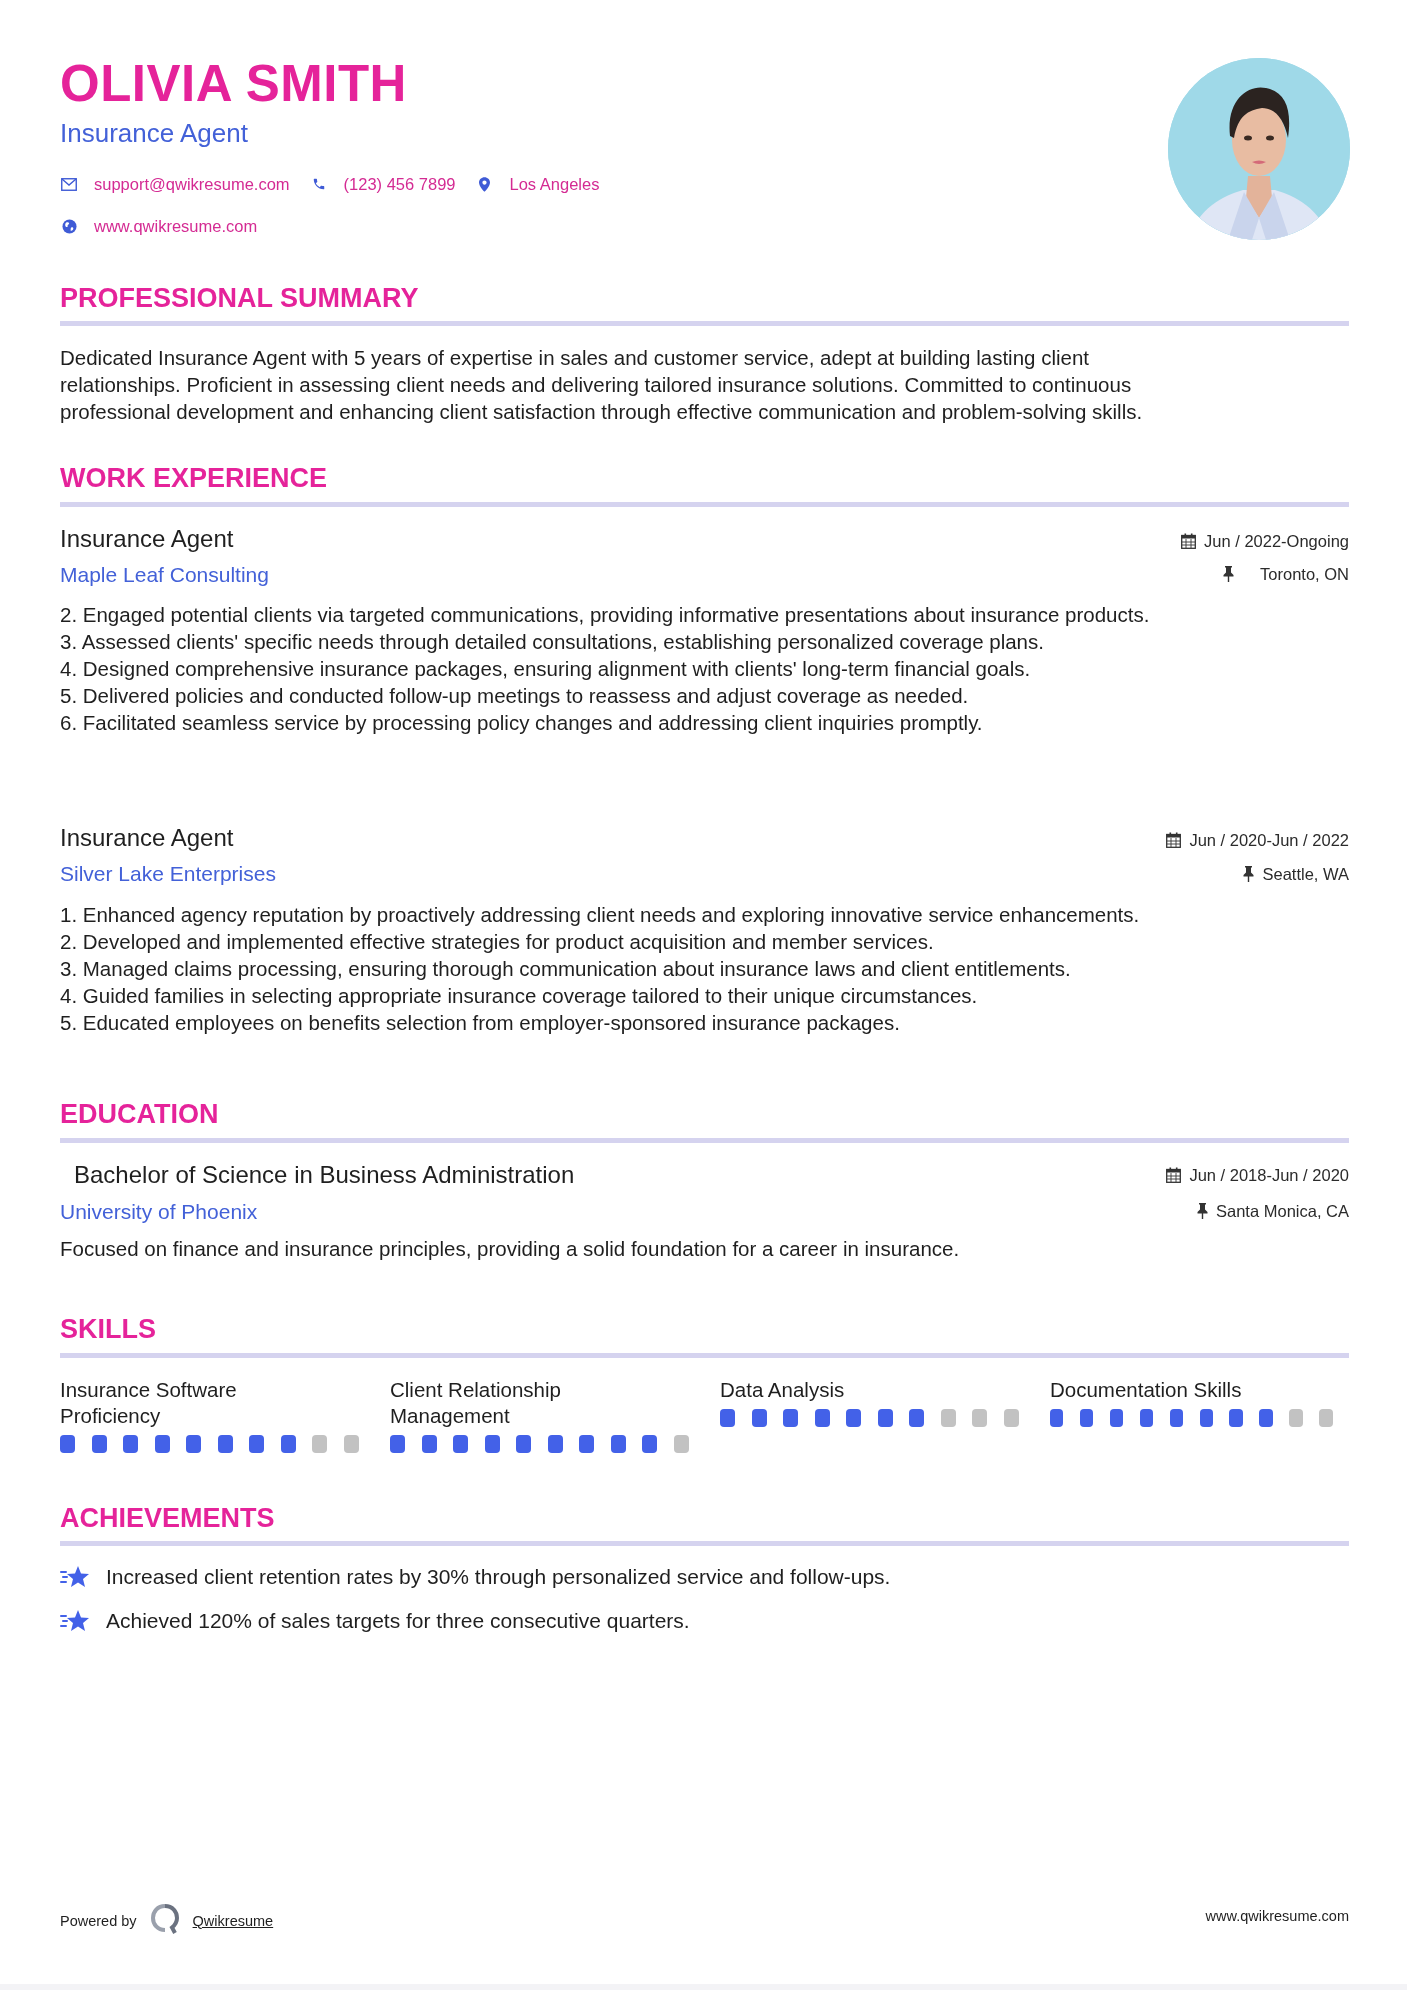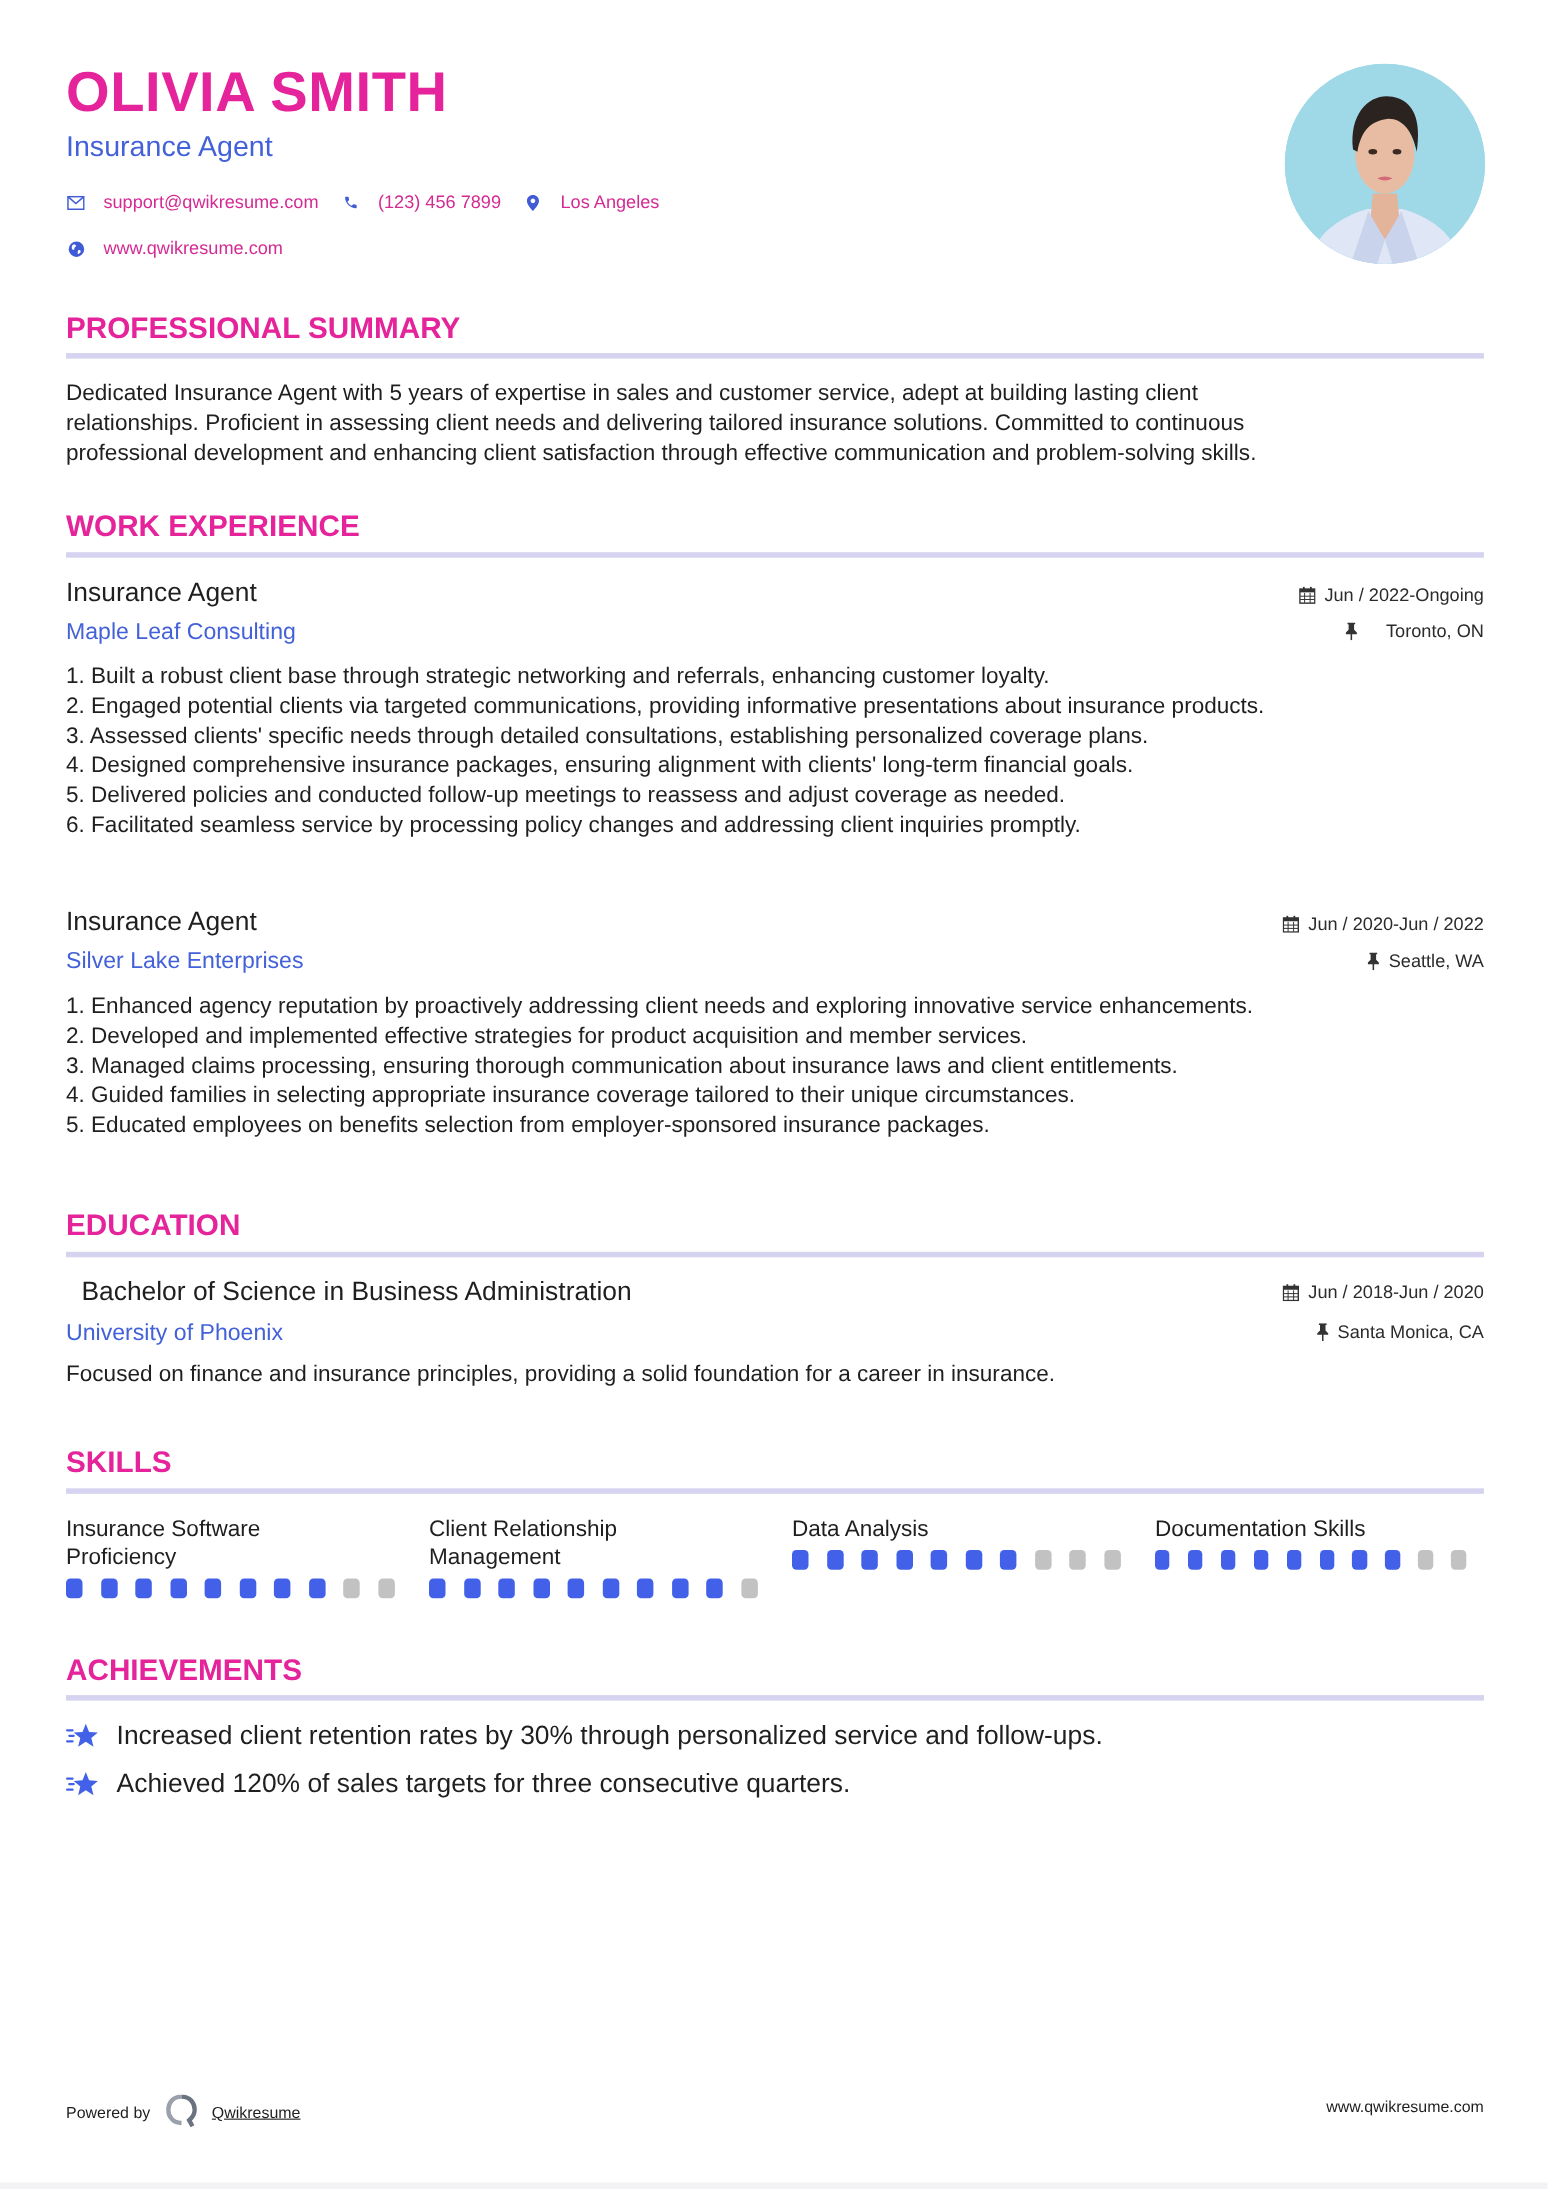--- a/index.html
+++ b/index.html
@@ -26,21 +26,21 @@
   .bullets { position: absolute; left: 0; width: 1289px; margin: 0; padding: 0; list-style: none; font-size: 20.5px; line-height: 27px; color: #1f1f1f; }
   .bullets li { white-space: nowrap; }
 
   .skills { position: absolute; left: 0; top: 1377px; width: 1289px; display: flex; }
   .skill { width: 330px; }
   .skill-name { font-size: 20.5px; line-height: 26px; color: #1f1f1f; height: 52px; }
   .dots { display: flex; margin-top: 6px; }
   .dot { width: 15px; height: 18px; border-radius: 4px; margin-right: 16.5px; background: #4361e8; }
   .dot.off { background: #c2c2c2; }
 
-  .ach { position: absolute; left: 0; display: flex; align-items: center; font-size: 24px; color: #1f1f1f; }
+  .ach { position: absolute; left: 0; display: flex; align-items: center; font-size: 21px; color: #1f1f1f; }
   .ach svg { margin-right: 14px; }
 
   .footer-left { position: absolute; left: 60px; top: 1904px; display: flex; align-items: center; font-size: 14.5px; color: #1f1f1f; }
   .footer-left .q { margin: 0 14px 0 14px; }
   .footer-link { text-decoration: underline; color: #1f1f1f; }
   .footer-right { position: absolute; right: 58px; top: 1908px; font-size: 14.5px; color: #1f1f1f; }
   .bottom-band { position: absolute; left: 0; bottom: 0; width: 1407px; height: 6px; background: #f3f3f6; }
 </style>
 </head>
 <body>
@@ -129,21 +129,20 @@
       </svg>
     <span>Jun / 2022-Ongoing</span>
   </div>
   <div class="meta" style="top:566px;gap:18px;">
     <svg width="11" height="16" viewBox="0 0 11 16">
         <path d="M2 0h7v1.5H8v5l2.5 2.5V10.5H6.2V16H4.8v-5.5H0.5V9L3 6.5v-5H2z" fill="#333"></path>
       </svg>
     <span>Toronto, ON</span>
   </div>
   <ul class="bullets" style="top:601px;">
-    <li>1. Built a robust client base through strategic networking and referrals, enhancing customer loyalty.</li>
     <li>2. Engaged potential clients via targeted communications, providing informative presentations about insurance products.</li>
     <li>3. Assessed clients' specific needs through detailed consultations, establishing personalized coverage plans.</li>
     <li>4. Designed comprehensive insurance packages, ensuring alignment with clients' long-term financial goals.</li>
     <li>5. Delivered policies and conducted follow-up meetings to reassess and adjust coverage as needed.</li>
     <li>6. Facilitated seamless service by processing policy changes and addressing client inquiries promptly.</li>
   </ul>
 
   <div class="job-title" style="top:826px;">Insurance Agent</div>
   <div class="company" style="top:863px;">Silver Lake Enterprises</div>
   <div class="meta" style="top:832px;">

